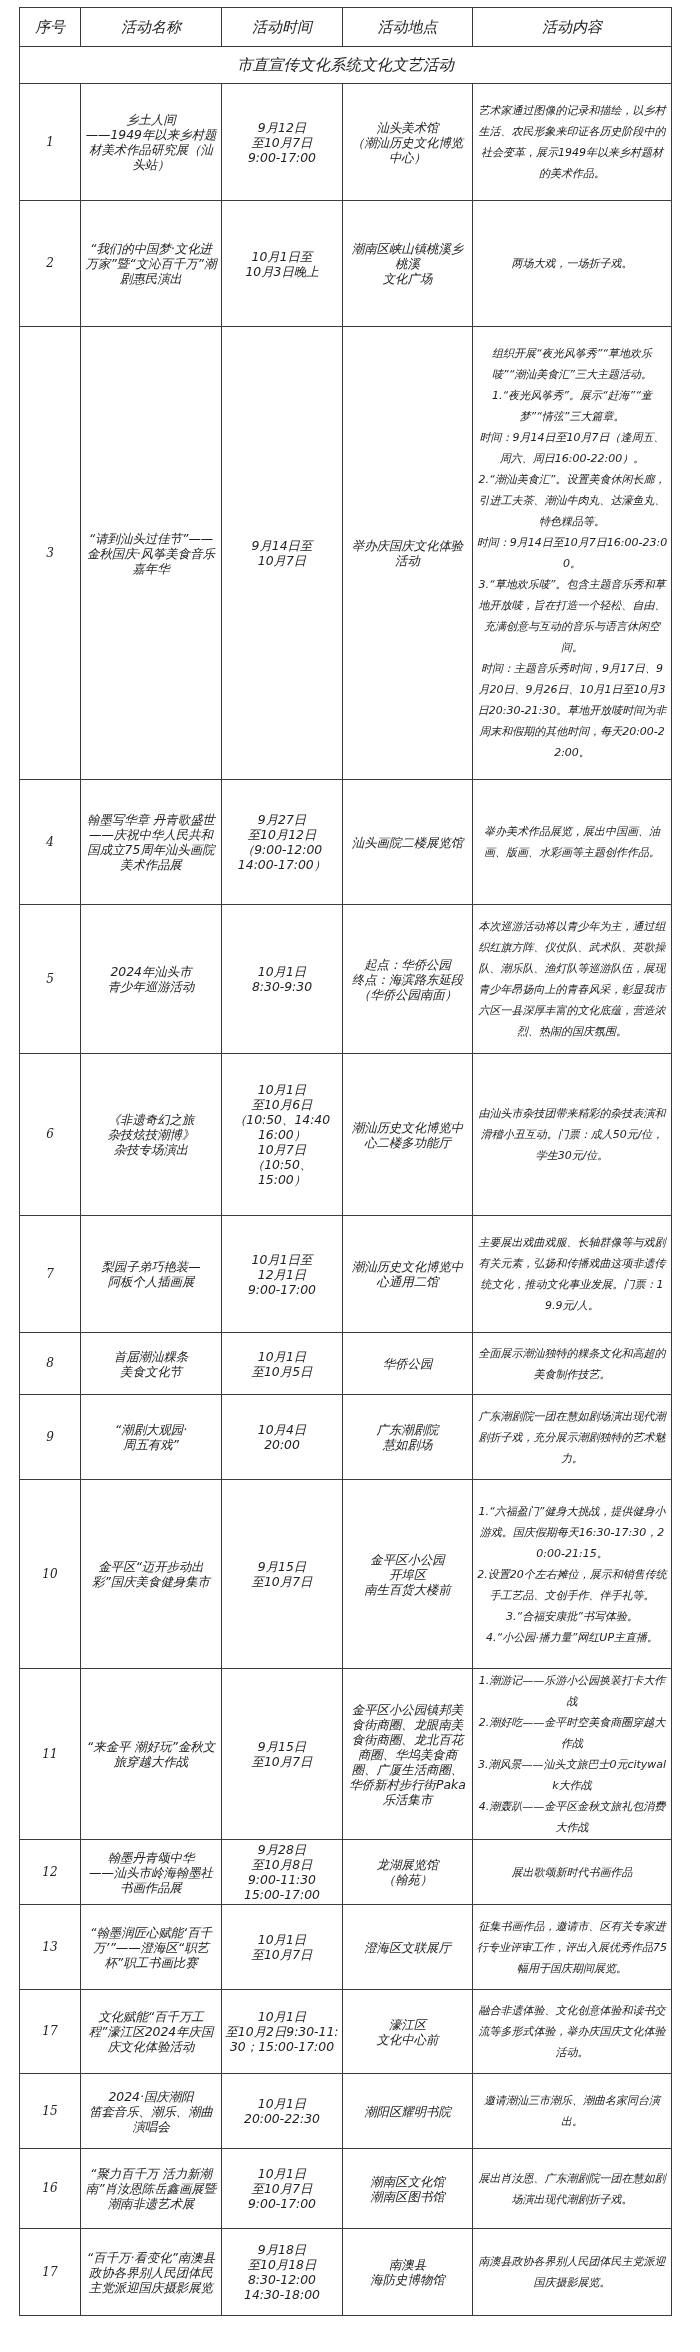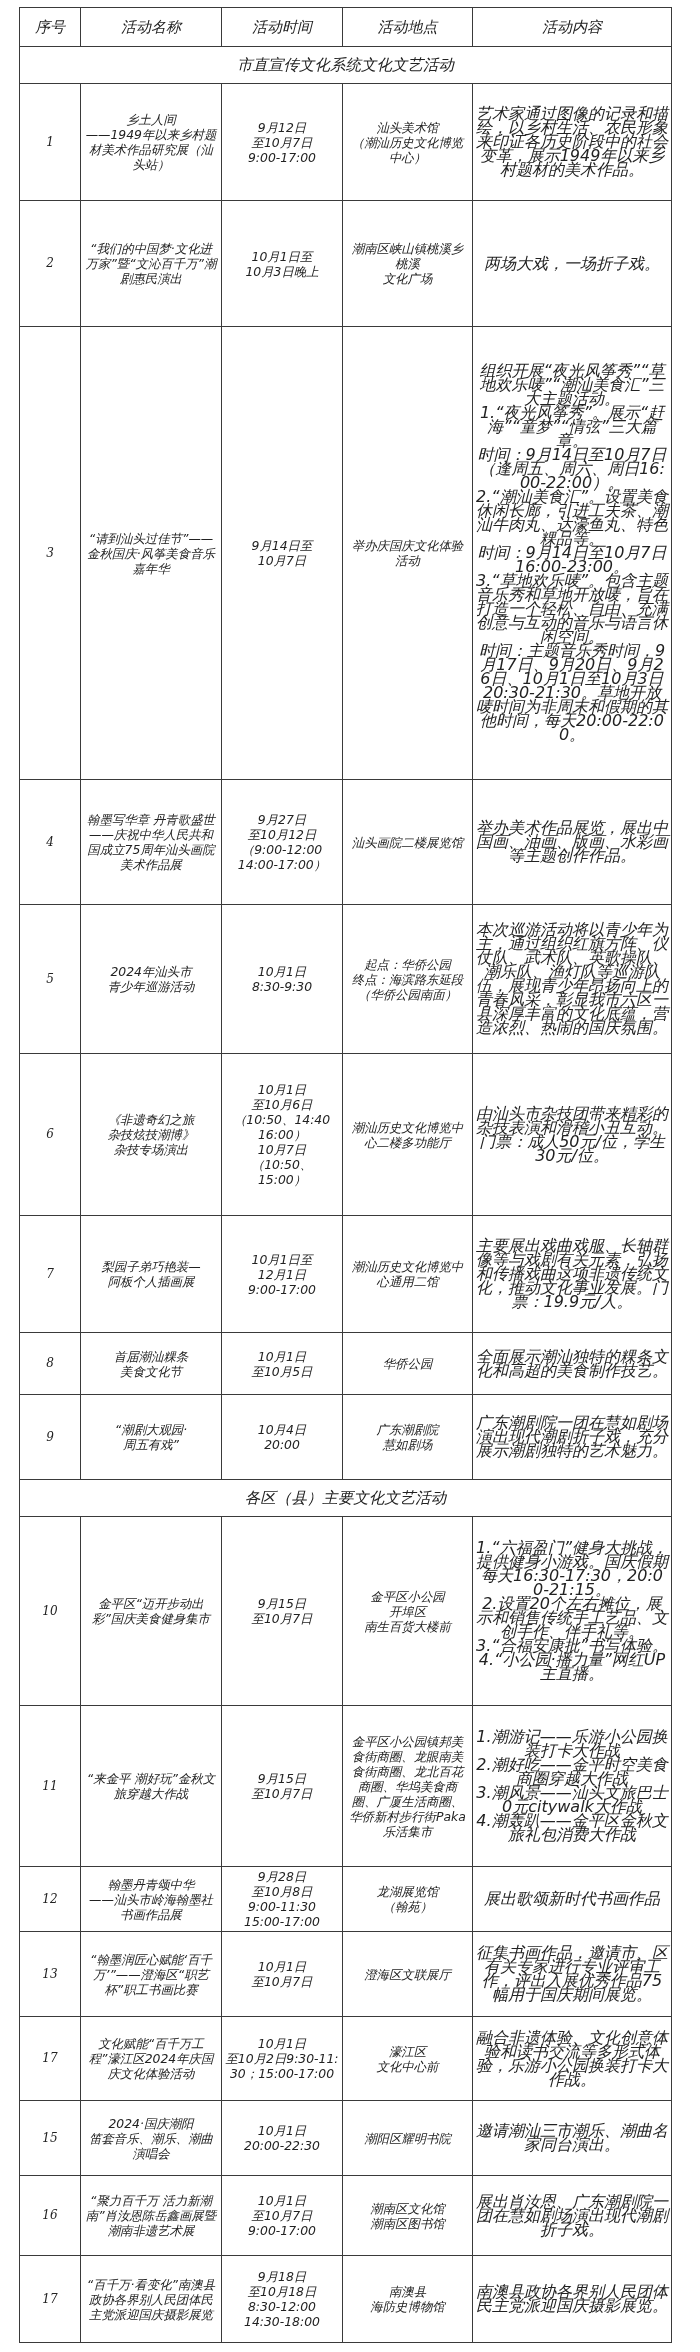--- a/index.html
+++ b/index.html
@@ -13,21 +13,21 @@
     border: 1.3px solid #3a3a3a; padding: 1px 3px; vertical-align: middle;
     text-align: center; font-weight: normal; word-break: break-all; white-space: pre-line;
   }
   table.sched th { font-size: 15px; height: 36px; }
   col.c-no { width: 61px; }
   col.c-name { width: 141px; }
   col.c-time { width: 121px; }
   col.c-place { width: 130px; }
   col.c-desc { width: 199px; }
   td.no { text-align: right; padding-right: 9px; font-family: "DejaVu Serif", serif; font-size: 12px; }
-  td.desc { text-align: left; font-size: 16px; line-height: 14px; padding-left: 4px; }
+  td.desc { text-align: left; font-size: 11px; line-height: 21px; padding-left: 4px; }
   td.time { font-size: 12.4px; }
   tr.section td { font-size: 15.5px; height: 34px; text-align: center; }
 </style>
 </head>
 <body>
 
 <table class="sched">
   <colgroup>
     <col class="c-no">
       <col class="c-name">
@@ -139,23 +139,20 @@
       <tr style="height: 85px;">
         <td class="no">9</td>
         <td class="name">“潮剧大观园·
 周五有戏”</td>
         <td class="time">10月4日
 20:00</td>
         <td class="place">广东潮剧院
 慧如剧场</td>
         <td class="desc">广东潮剧院一团在慧如剧场演出现代潮剧折子戏，充分展示潮剧独特的艺术魅力。</td>
       </tr>
-      <tr class="section">
-        <td colspan="5">各区（县）主要文化文艺活动</td>
-      </tr>
       <tr style="height: 189px;">
         <td class="no">10</td>
         <td class="name">金平区“迈开步动出彩”国庆美食健身集市</td>
         <td class="time">9月15日
 至10月7日</td>
         <td class="place">金平区小公园
 开埠区
 南生百货大楼前</td>
         <td class="desc">1.“六福盈门”健身大挑战，提供健身小游戏。国庆假期每天16:30-17:30，20:00-21:15。
 2.设置20个左右摊位，展示和销售传统手工艺品、文创手作、伴手礼等。
@@ -193,21 +190,21 @@
         <td class="place">澄海区文联展厅</td>
         <td class="desc">征集书画作品，邀请市、区有关专家进行专业评审工作，评出入展优秀作品75幅用于国庆期间展览。</td>
       </tr>
       <tr style="height: 84px;">
         <td class="no">17</td>
         <td class="name">文化赋能“百千万工程”濠江区2024年庆国庆文化体验活动</td>
         <td class="time">10月1日
 至10月2日9:30-11:30；15:00-17:00</td>
         <td class="place">濠江区
 文化中心前</td>
-        <td class="desc">融合非遗体验、文化创意体验和读书交流等多形式体验，乐游小公园换装打卡大作战。</td>
+        <td class="desc">融合非遗体验、文化创意体验和读书交流等多形式体验，举办庆国庆文化体验活动。</td>
       </tr>
       <tr style="height: 75px;">
         <td class="no">15</td>
         <td class="name">2024·国庆潮阳
 笛套音乐、潮乐、潮曲演唱会</td>
         <td class="time">10月1日
 20:00-22:30</td>
         <td class="place">潮阳区耀明书院</td>
         <td class="desc">邀请潮汕三市潮乐、潮曲名家同台演出。</td>
       </tr>

